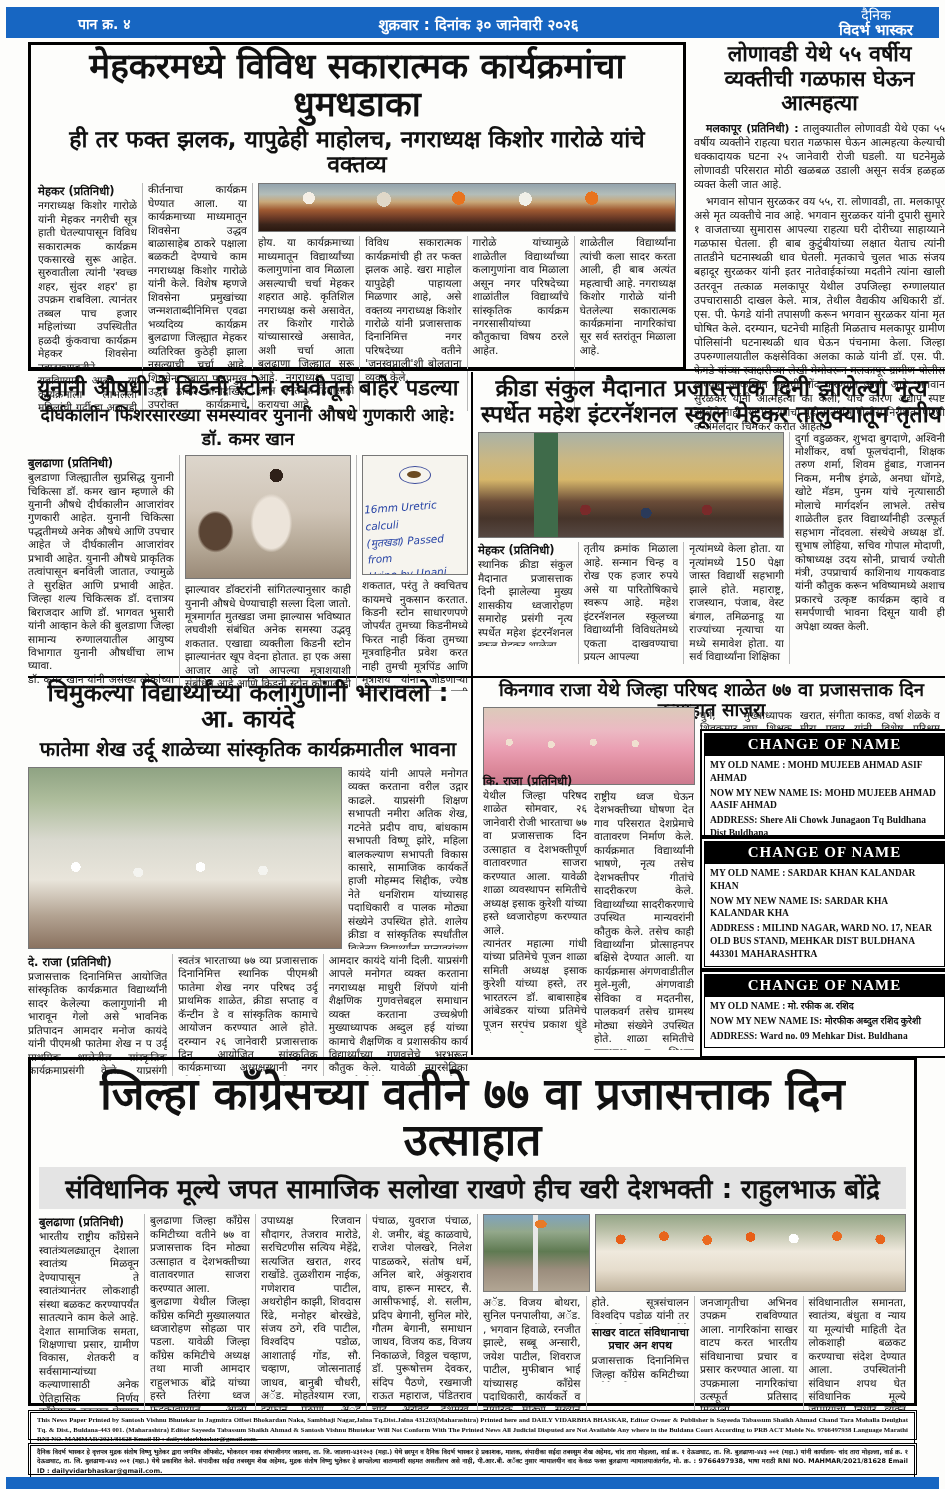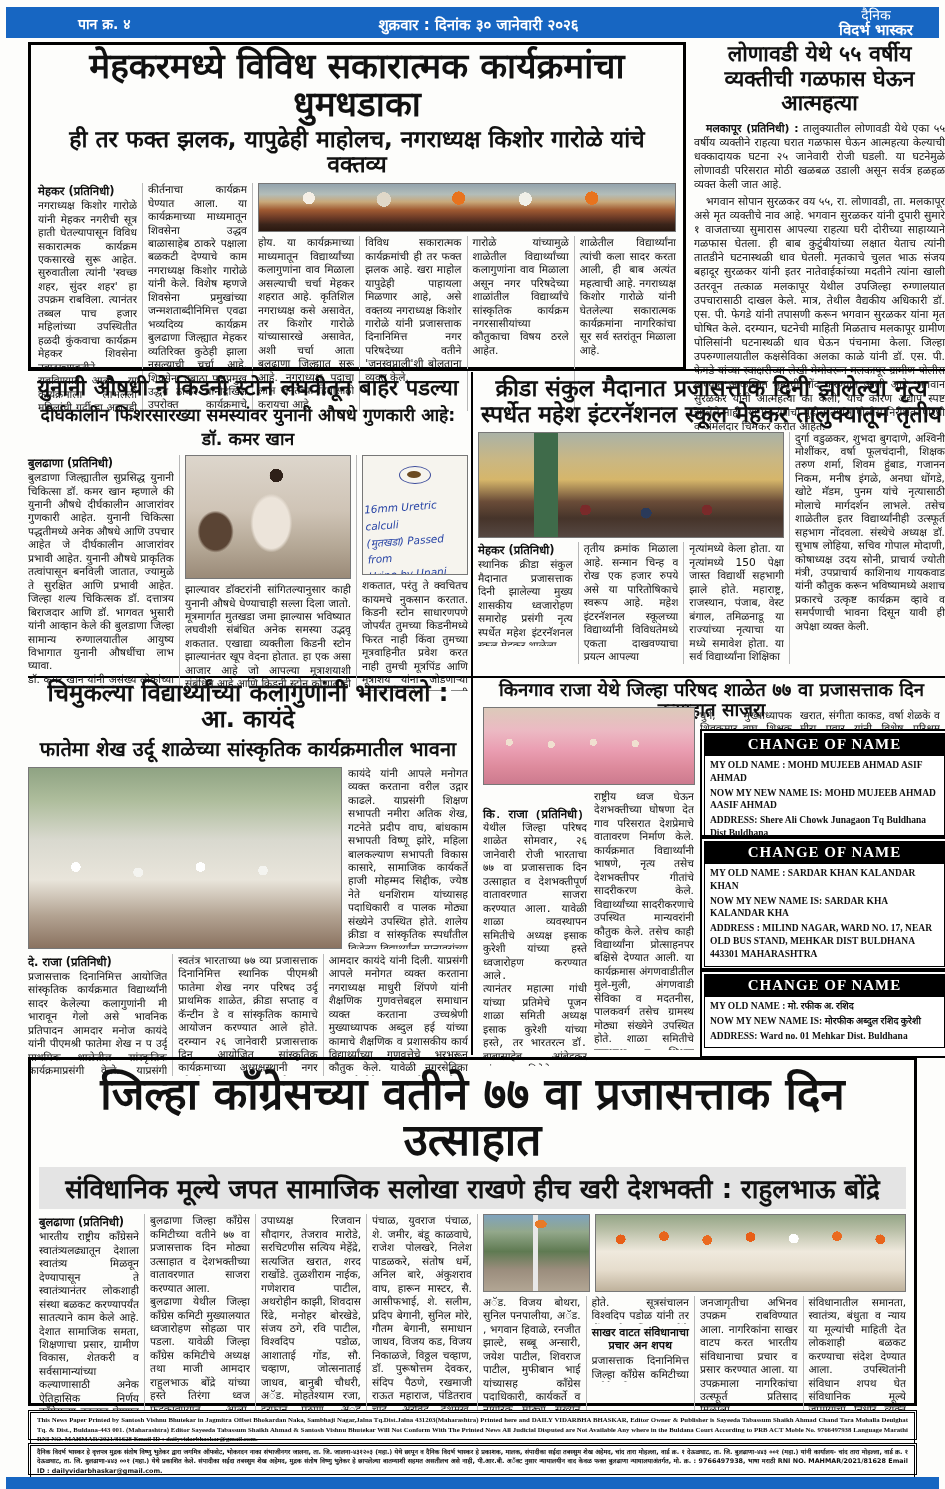--- a/index.html
+++ b/index.html
@@ -112,21 +112,21 @@
   .hl-kine{font-size:18.5px;text-align:center;line-height:1.1;}
   .photo-kine{position:absolute;left:5px;top:27px;width:210px;height:76px;
     background:
      radial-gradient(circle 6px at 12% 45%,#f0e0d0 0 60%,transparent 61%),
      radial-gradient(circle 6px at 32% 48%,#f0e0d0 0 60%,transparent 61%),
      radial-gradient(circle 6px at 52% 45%,#f0e0d0 0 60%,transparent 61%),
      radial-gradient(circle 6px at 72% 47%,#f0e0d0 0 60%,transparent 61%),
      linear-gradient(180deg,#dccaba 0%,#ecb9c3 30%,#ea9eb2 55%,#dd8a9c 78%,#cc7a8e 100%);}
   .kine-side1{position:absolute;left:222px;top:29px;width:92px;height:48px;}
   .kine-side2{position:absolute;left:322px;top:29px;width:140px;height:40px;}
-  .kine-c1{position:absolute;left:5px;top:126px;width:104px;height:260px;font-family:Liberation Mono, monospace;}
+  .kine-c1{position:absolute;left:5px;top:93px;width:104px;height:260px;}
   .kine-c2{position:absolute;left:116px;top:110px;width:100px;height:260px;}
 
   
   .conbox{position:absolute;left:222px;width:241px;border:2px solid #000;padding:2px;background:#fff;}
   .conbox .inner{border:1px solid #000;padding:0 0 3px;}
   .con-head{background:#000;color:#fff;text-align:center;font-family:"Liberation Serif",serif;
     font-weight:bold;font-size:15px;letter-spacing:1px;padding:2px 0 3px;}
   .con-body{font-family:"Liberation Serif",serif;font-weight:bold;font-size:9.5px;line-height:1.35;
     padding:3px 5px 0;}
   .con-row{margin-bottom:2px;}
@@ -308,21 +308,21 @@
         </div>
       </div>
     </div>
 
     <div class="conbox" style="top:290px;height:80px;">
       <div class="inner">
         <div class="con-head">CHANGE OF NAME</div>
         <div class="con-body">
           <div class="con-row"><span>MY OLD NAME :</span> <span>मो. रफीक अ. रशिद</span></div>
           <div class="con-row"><span>NOW MY NEW NAME IS:</span> <span>मोरफीक अब्दुल रशिद कुरेशी</span></div>
-          <div class="con-row"><span>ADDRESS:</span> <span>Ward no. 01 Mehkar Dist. Buldhana</span></div>
+          <div class="con-row"><span>ADDRESS:</span> <span>Ward no. 09 Mehkar Dist. Buldhana</span></div>
         </div>
       </div>
     </div>
   </section>
 
   <section class="abs congress">
     <h1 class="hl-cong">जिल्हा काँग्रेसच्या वतीने ७७ वा प्रजासत्ताक दिन उत्साहात</h1>
     <h2 class="hl-cong-sub">संविधानिक मूल्ये जपत सामाजिक सलोखा राखणे हीच खरी देशभक्ती : राहुलभाऊ बोंद्रे</h2>
     <div class="cong-body cols">
       <div class="fixcol">

